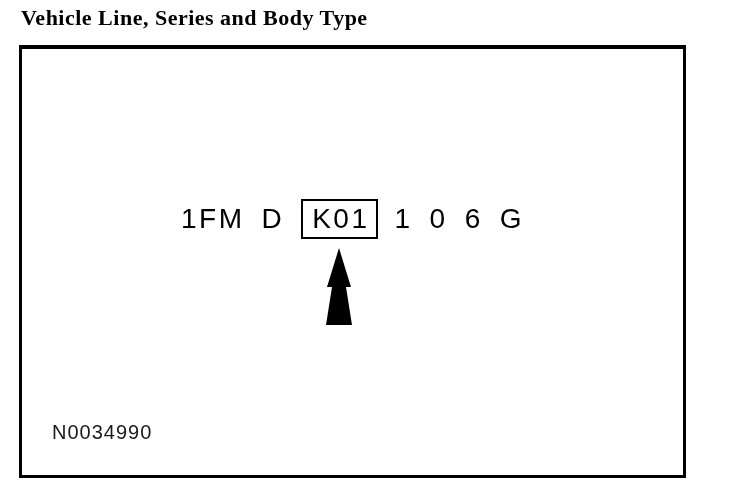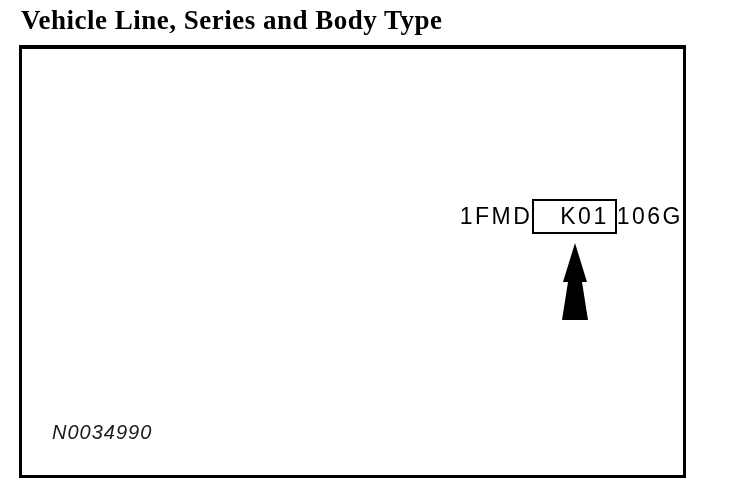--- a/index.html
+++ b/index.html
@@ -15,21 +15,21 @@
     font-family: "Liberation Sans", sans-serif;
     color: #000000;
   }
   .page-title {
     position: absolute;
     left: 21px;
     top: 5px;
     margin: 0;
     font-family: "Liberation Serif", serif;
     font-weight: bold;
-    font-size: 27px;
+    font-size: 22px;
     letter-spacing: 0.5px;
     color: #000000;
     white-space: nowrap;
   }
   .frame {
     position: absolute;
     left: 19px;
     top: 45px;
     width: 667px;
     height: 433px;
@@ -37,53 +37,53 @@
     border: 3px solid #000000;
     border-top-width: 4px;
     background: #ffffff;
   }
   .vin-row {
     position: absolute;
     left: 0;
     right: 0;
     top: 150px;
     display: flex;
-    justify-content: flex-end;
+    justify-content: center;
     align-items: center;
-    font-size: 23px;
+    gap: 17px;
+    font-size: 28px;
     line-height: 1;
     letter-spacing: 2.5px;
     color: #000000;
     white-space: nowrap;
   }
   .vin-seg {
     display: inline-block;
   }
   .vin-boxed {
     position: relative;
     border: 2px solid #000000;
-    padding: 4px 6px 4px 26px;
+    padding: 4px 6px 4px 9px;
   }
   .pointer-arrow {
     position: absolute;
     top: calc(100% + 11px);
     left: 50%;
     transform: translateX(-50%);
     width: 28px;
     height: 78px;
     display: block;
   }
   .figure-id {
     position: absolute;
     left: 30px;
     bottom: 31px;
     font-size: 20px;
     letter-spacing: 1px;
     color: #1a1a1a;
-    font-style: italic;
   }
 </style>
 </head>
 <body>
 
 <h1 class="page-title">Vehicle Line, Series and Body Type</h1>
 
 <div class="frame">
 
   <div class="vin-row">

